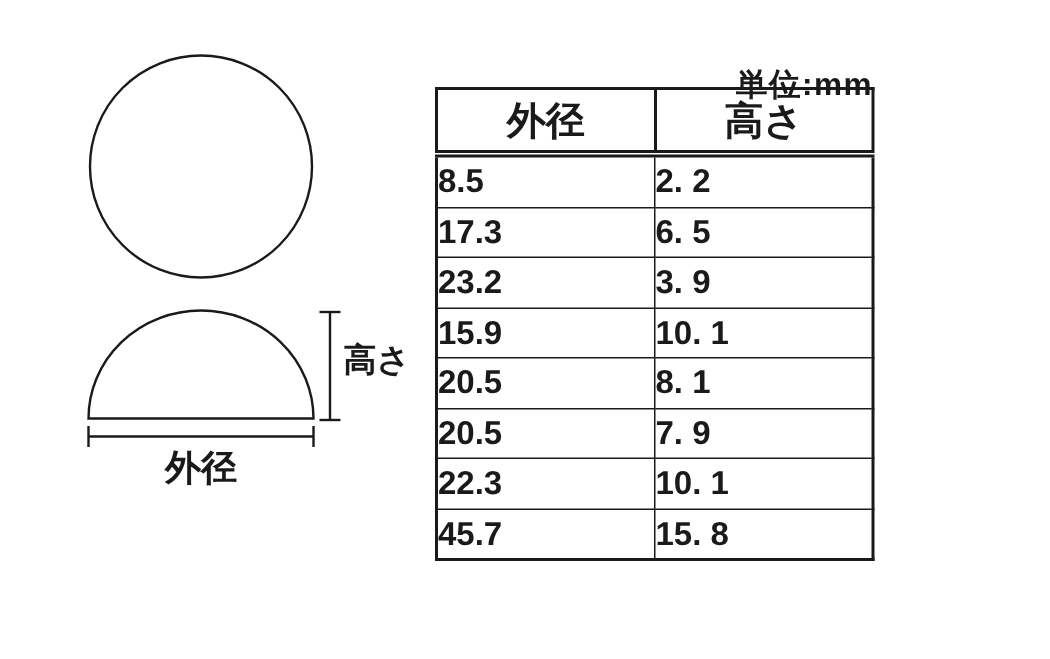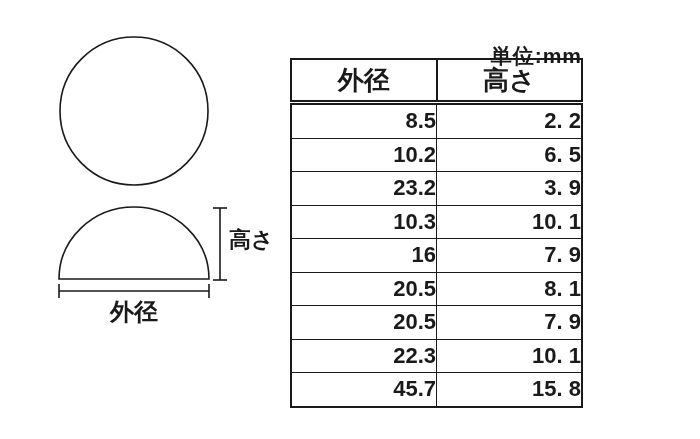--- a/index.html
+++ b/index.html
@@ -50,21 +50,21 @@
     font-size: 26px;
     font-weight: bold;
     text-align: center;
     padding: 0;
   }
   .spec-table td {
     border: 1.5px solid #1a1a1a;
     height: 32.5px;
     font-size: 22px;
     font-weight: bold;
-    text-align: right;
+    text-align: left;
     padding: 0;
     white-space: pre;
   }
 </style>
 </head>
 <body>
 
 <div class="canvas">
 
   <svg class="diagram-svg" width="290" height="340" viewBox="0 0 290 340">
@@ -93,34 +93,30 @@
         <th>外径</th>
         <th>高さ</th>
       </tr>
     </thead>
     <tbody>
       <tr>
         <td>8.5</td>
         <td>2. 2</td>
       </tr>
       <tr>
-        <td>10.2</td>
+        <td>17.3</td>
         <td>6. 5</td>
       </tr>
       <tr>
         <td>23.2</td>
         <td>3. 9</td>
       </tr>
       <tr>
-        <td>10.3</td>
+        <td>15.9</td>
         <td>10. 1</td>
-      </tr>
-      <tr>
-        <td>16</td>
-        <td>7. 9</td>
       </tr>
       <tr>
         <td>20.5</td>
         <td>8. 1</td>
       </tr>
       <tr>
         <td>20.5</td>
         <td>7. 9</td>
       </tr>
       <tr>

